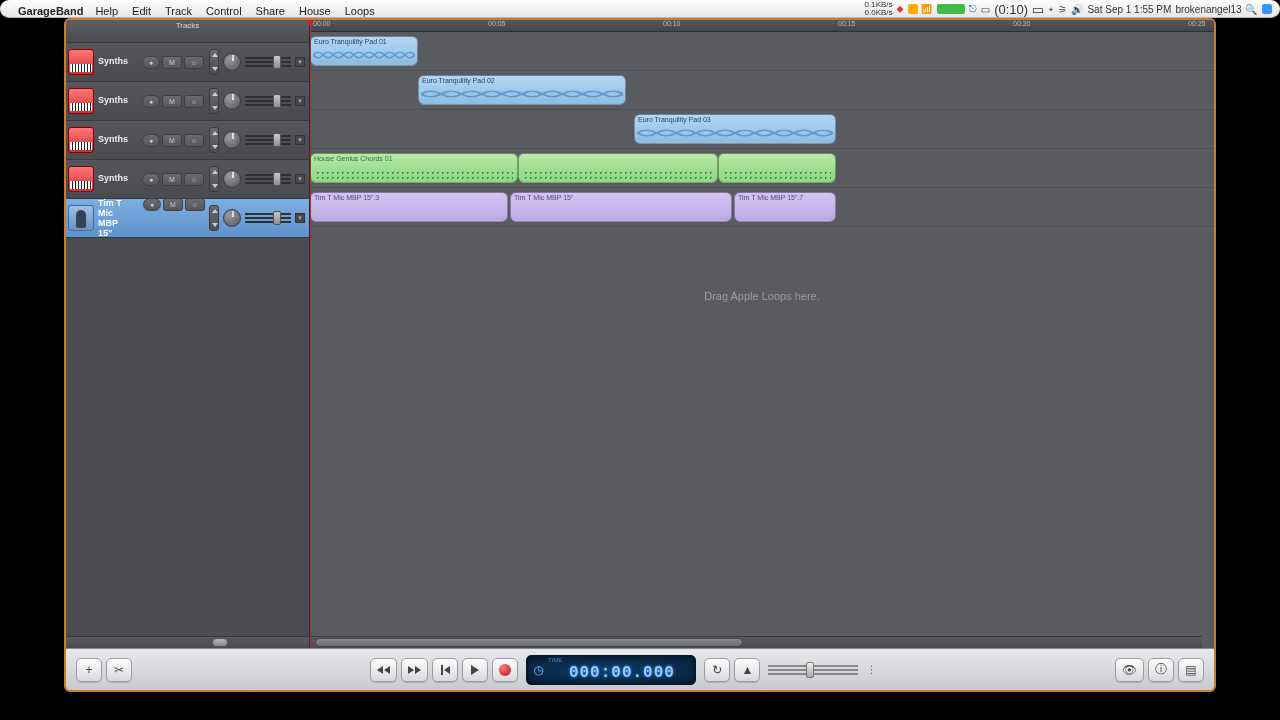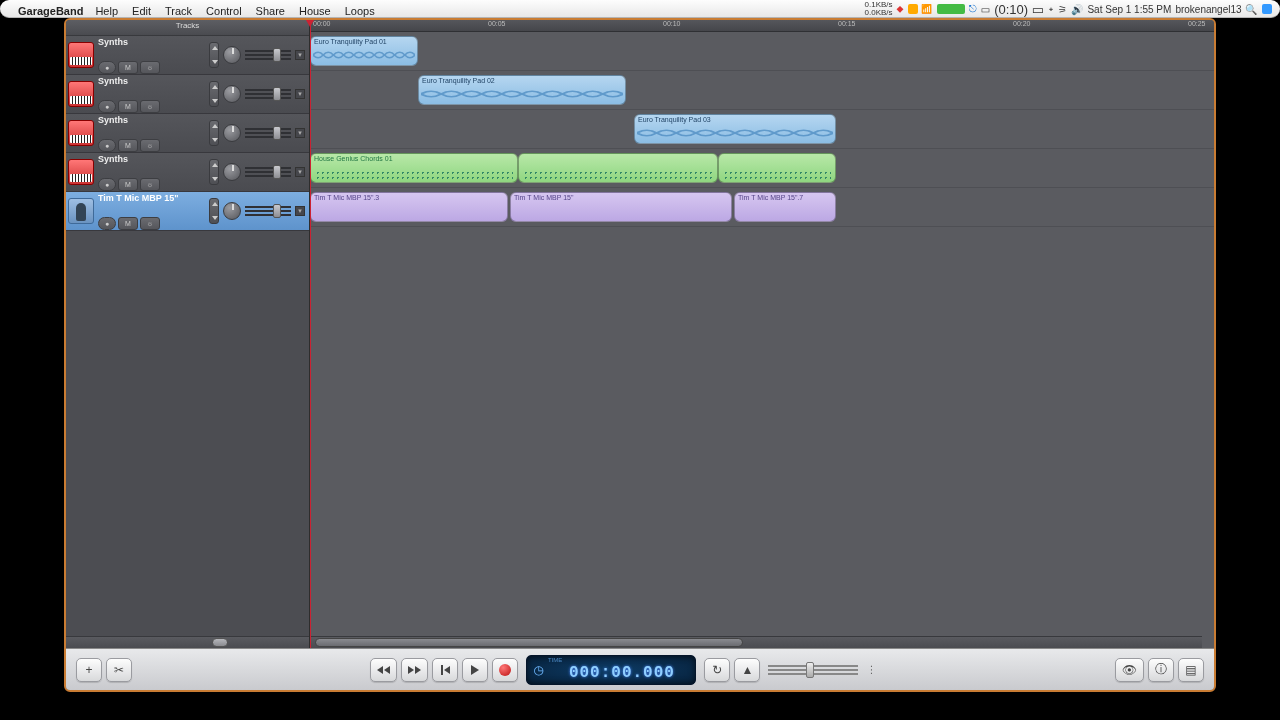--- a/index.html
+++ b/index.html
@@ -30,40 +30,40 @@
   }
   
   .workspace { flex: 1; display: flex; overflow: hidden; }
   
   
   .tracks-col {
     width: 244px; background: #4c4d52; display: flex; flex-direction: column;
     border-right: 1px solid #2d2d2d;
   }
   .tracks-header {
-    height: 16px; background: linear-gradient(#5d5e63,#4a4b50);
+    height: 23px; background: linear-gradient(#5d5e63,#4a4b50);
     color: #ddd; font-size: 8px; text-align: center; line-height: 12px;
     border-bottom: 1px solid #38393d;
   }
   .track {
     height: 39px; display: flex; align-items: center; position: relative;
     background: linear-gradient(#55565b,#4a4b50);
     border-bottom: 1px solid #38383d; padding: 2px 4px 2px 2px;
   }
   .track.selected { background: linear-gradient(#7daee0,#5e93cc); }
   .track .instr {
     width: 26px; height: 26px; border-radius: 3px; margin-right: 4px;
     background: linear-gradient(#f55,#b22); border: 1px solid #800;
     display: flex; align-items: flex-end; justify-content: center;
   }
   .track .instr.keys { background: linear-gradient(#f77,#c33); }
   .track .instr.keys::after { content:""; width: 22px; height: 8px; background: repeating-linear-gradient(90deg,#fff 0,#fff 2px,#222 2px,#222 3px); margin-bottom:2px; border-radius:1px;}
   .track .instr.mic { background: linear-gradient(#9fbfe3,#6a93c1); border-color:#3f6a99; }
   .track .instr.mic::after { content:""; width:10px; height:18px; background:#345; border-radius:5px 5px 2px 2px; margin-bottom:2px; }
-  .track .info { flex: 1; display:flex; flex-direction:column; gap:14px; }
+  .track .info { flex: 1; display:flex; flex-direction:row; gap:14px; }
   .track .name { font-size: 9px; font-weight:bold; color:#eee; }
   .track.selected .name { color:#fff; }
   .track .btns { display:flex; gap:2px; }
   .track .btns .btn {
     width: 20px; height: 13px; border-radius: 3px;
     background: linear-gradient(#6a6b70,#55565b); border:1px solid #3d3e42;
     font-size:7px; color:#ccc; display:flex; align-items:center; justify-content:center;
   }
   .track .btns .btn.dot { width:18px; border-radius: 7px; }
   .track .controls {
@@ -386,20 +386,21 @@
               <div class="rlabel">Tim T Mic MBP 15".3</div>
             </div>
             <div class="region purple" style="left: 200px; width: 222px;">
               <div class="rlabel">Tim T Mic MBP 15"</div>
             </div>
             <div class="region purple" style="left: 424px; width: 102px;">
               <div class="rlabel">Tim T Mic MBP 15".7</div>
             </div>
           </div>
         </div>
+      <div class="drop-hint">Drag Apple Loops here.</div>
       <div class="timeline-scroll">
           <div class="sthumb"></div>
         </div>
     </div>
   </div>
 
   <div class="bottombar">
     <div class="bb-group">
       <div class="bb-btn">+</div>
       <div class="bb-btn">✂</div>

